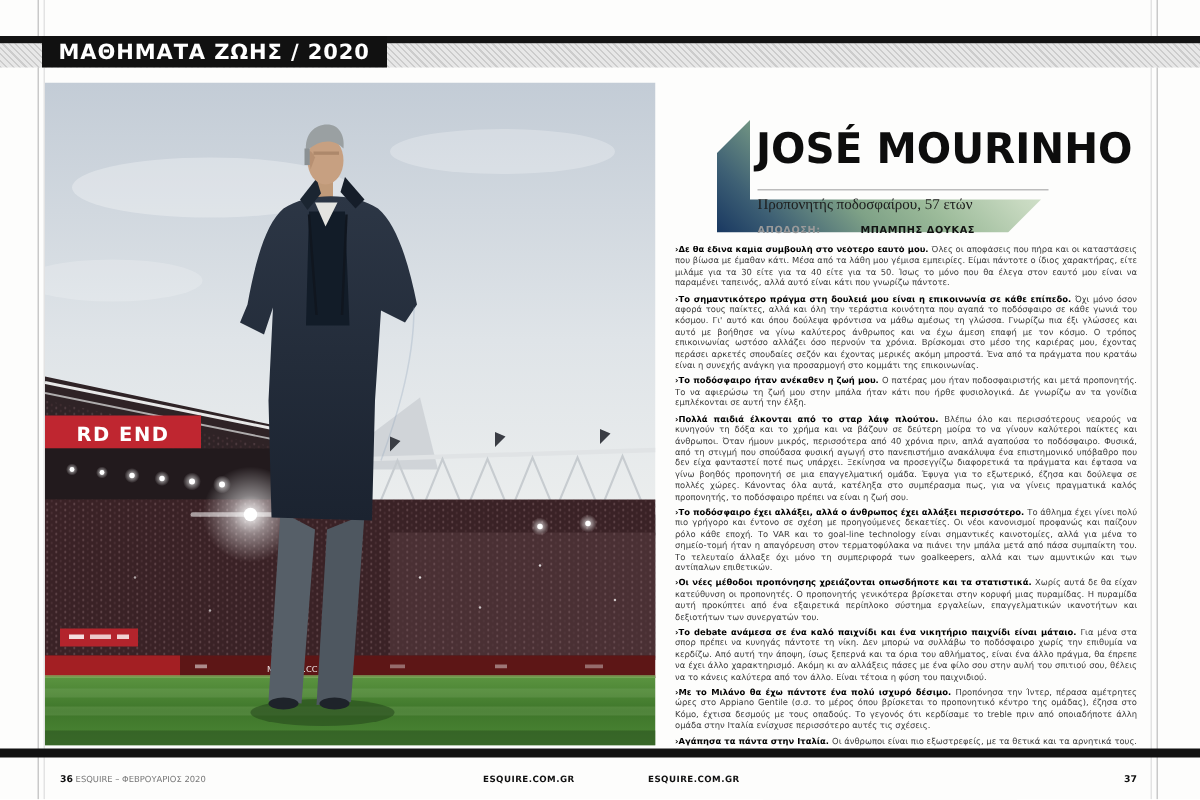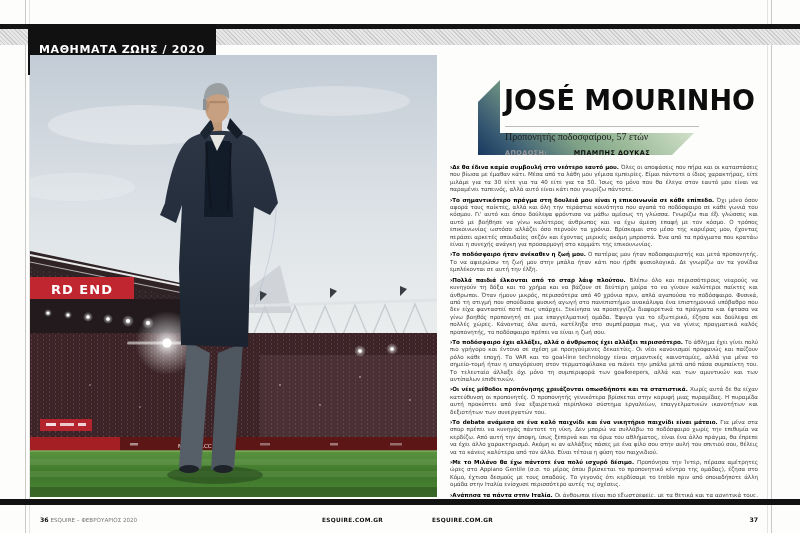--- a/index.html
+++ b/index.html
@@ -5,22 +5,22 @@
   html,body{margin:0;padding:0;background:#ffffff;}
   #spread{position:relative;width:800px;height:533px;background:#fdfdfc;overflow:hidden;
           font-family:"DejaVu Sans",sans-serif;}
   .edge-line{position:absolute;top:0;bottom:0;width:1px;background:#c9c9c9;}
   .edge-line.inner{background:#e3e3e3;}
   
   #top-rule{position:absolute;left:0;top:24px;width:800px;height:5px;background:#141414;}
   #hatch-strip{position:absolute;left:0;top:29px;width:800px;height:16px;
     background-image:repeating-linear-gradient(45deg,#cccccc 0 1px,#e7e7e7 1px 3px);}
   #section-label{position:absolute;left:28px;top:24px;height:21px;background:#111111;
-    color:#ffffff;font-size:11px;font-weight:900;letter-spacing:0.6px;
-    display:flex;align-items:center;padding:15px 11px;white-space:nowrap;}
+    color:#ffffff;font-size:14px;font-weight:900;letter-spacing:0.6px;
+    display:flex;align-items:center;padding:0 11px;white-space:nowrap;}
   
   #photo{position:absolute;left:30px;top:55px;width:407px;height:442px;display:block;}
   
   #ribbon{position:absolute;left:478px;top:80px;width:216px;height:77px;
     background:linear-gradient(45deg,#173660 0%,#3d5f74 16%,#7fa287 38%,#9cbb9a 55%,#c6d8bf 76%,#e4eedd 96%);
     -webkit-clip-path:polygon(22px 0,0 22px,0 75px,194px 75px,216px 53px,22px 53px);
     clip-path:polygon(22px 0,0 22px,0 75px,194px 75px,216px 53px,22px 53px);}
   #title{position:absolute;left:504px;top:84px;width:270px;color:#0d0d0d;
     font-size:27px;font-weight:900;letter-spacing:0px;white-space:nowrap;
     transform:scaleY(1.04);transform-origin:left top;}

